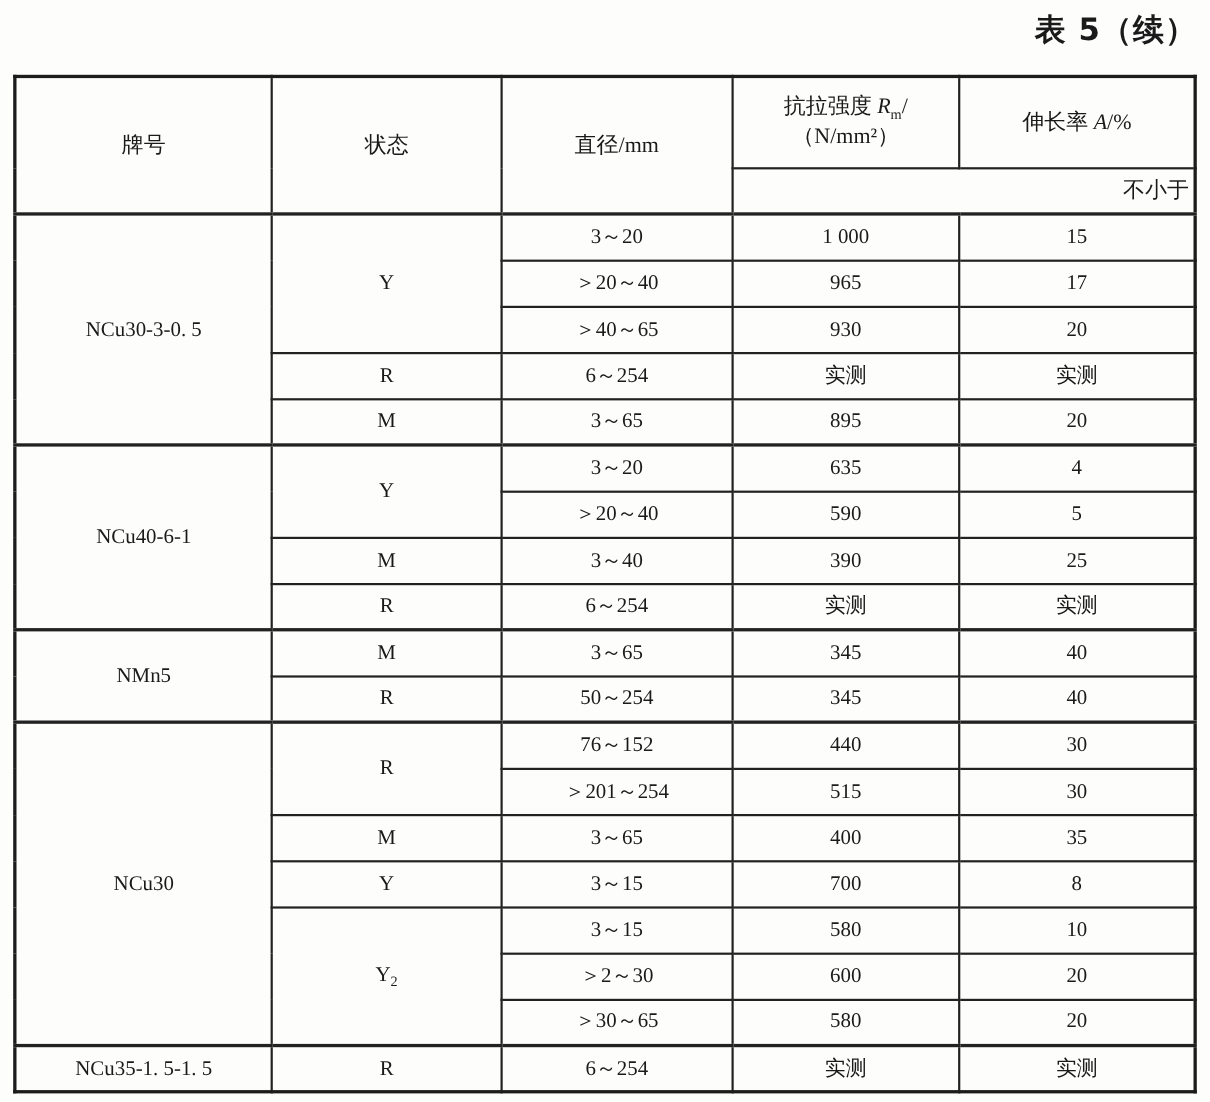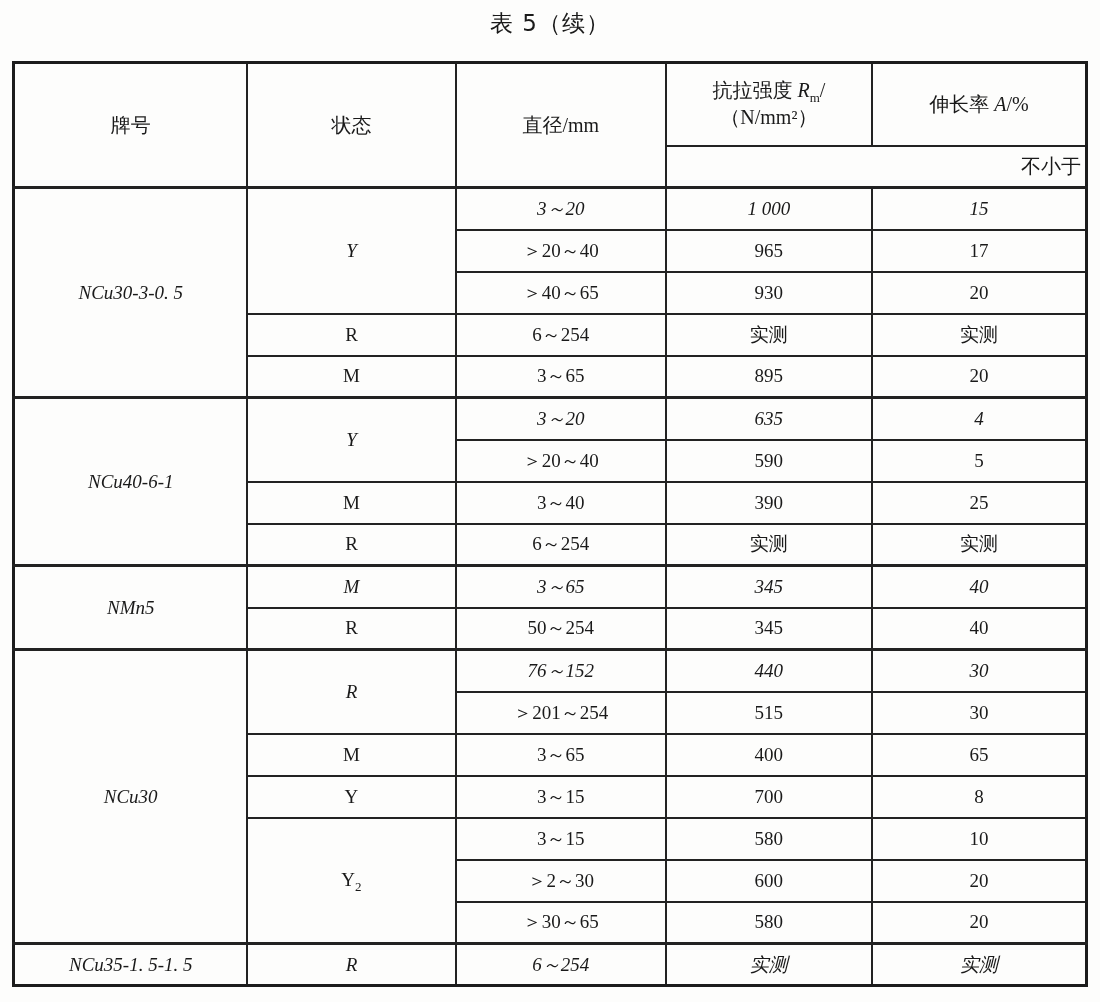--- a/index.html
+++ b/index.html
@@ -6,24 +6,24 @@
   html, body {
     margin: 0; padding: 0;
     width: 1100px; height: 1002px;
     background: #fdfdfc;
     overflow: hidden;
     font-family: "Liberation Serif", "DejaVu Serif", serif;
     color: #1a1a1a;
   }
   .page { padding: 6px 12px 0 12px; }
   .title {
-    text-align: center;
+    text-align: right;
     font-family: "DejaVu Sans", "Liberation Sans", sans-serif;
-    font-weight: normal;
-    font-size: 23px;
+    font-weight: bold;
+    font-size: 28px;
     letter-spacing: 1px;
     margin: 2px 0 22px 0;
   }
   table.spec {
     border-collapse: collapse;
     width: 1076px;
     table-layout: fixed;
   }
   table.spec { border: 3px solid #1c1c1c; }
   table.spec th, table.spec td {
@@ -33,21 +33,21 @@
     padding: 0 4px;
     font-size: 19px;
     font-weight: normal;
     background: #fdfdfc;
     line-height: 1.25;
   }
   thead tr.main-header th { height: 83px; font-size: 20px; }
   thead tr.sub-header th { height: 42px; font-size: 20px; text-align: right; }
   thead { border-bottom: 3px solid #1c1c1c; }
   tbody td { height: 42px; }
-  tbody tr.group-start td { border-top-width: 3px; font-style: italic; }
+  tbody tr.group-start td { border-top-width: 3px; }
   .sym { font-style: italic; }
   sub { font-size: 13px; line-height: 0; }
   .th-line { line-height: 1.35; }
 </style>
 </head>
 <body>
 
 <div class="page">
   <div class="title">表 5（续）</div>
 
@@ -152,21 +152,21 @@
         </tr>
         <tr>
           <td>＞201～254</td>
           <td>515</td>
           <td>30</td>
         </tr>
         <tr>
           <td rowspan="1">M</td>
           <td>3～65</td>
           <td>400</td>
-          <td>65</td>
+          <td>35</td>
         </tr>
         <tr>
           <td rowspan="1">Y</td>
           <td>3～15</td>
           <td>700</td>
           <td>8</td>
         </tr>
         <tr>
           <td rowspan="3">Y<sub>2</sub></td>
           <td>3～15</td>

